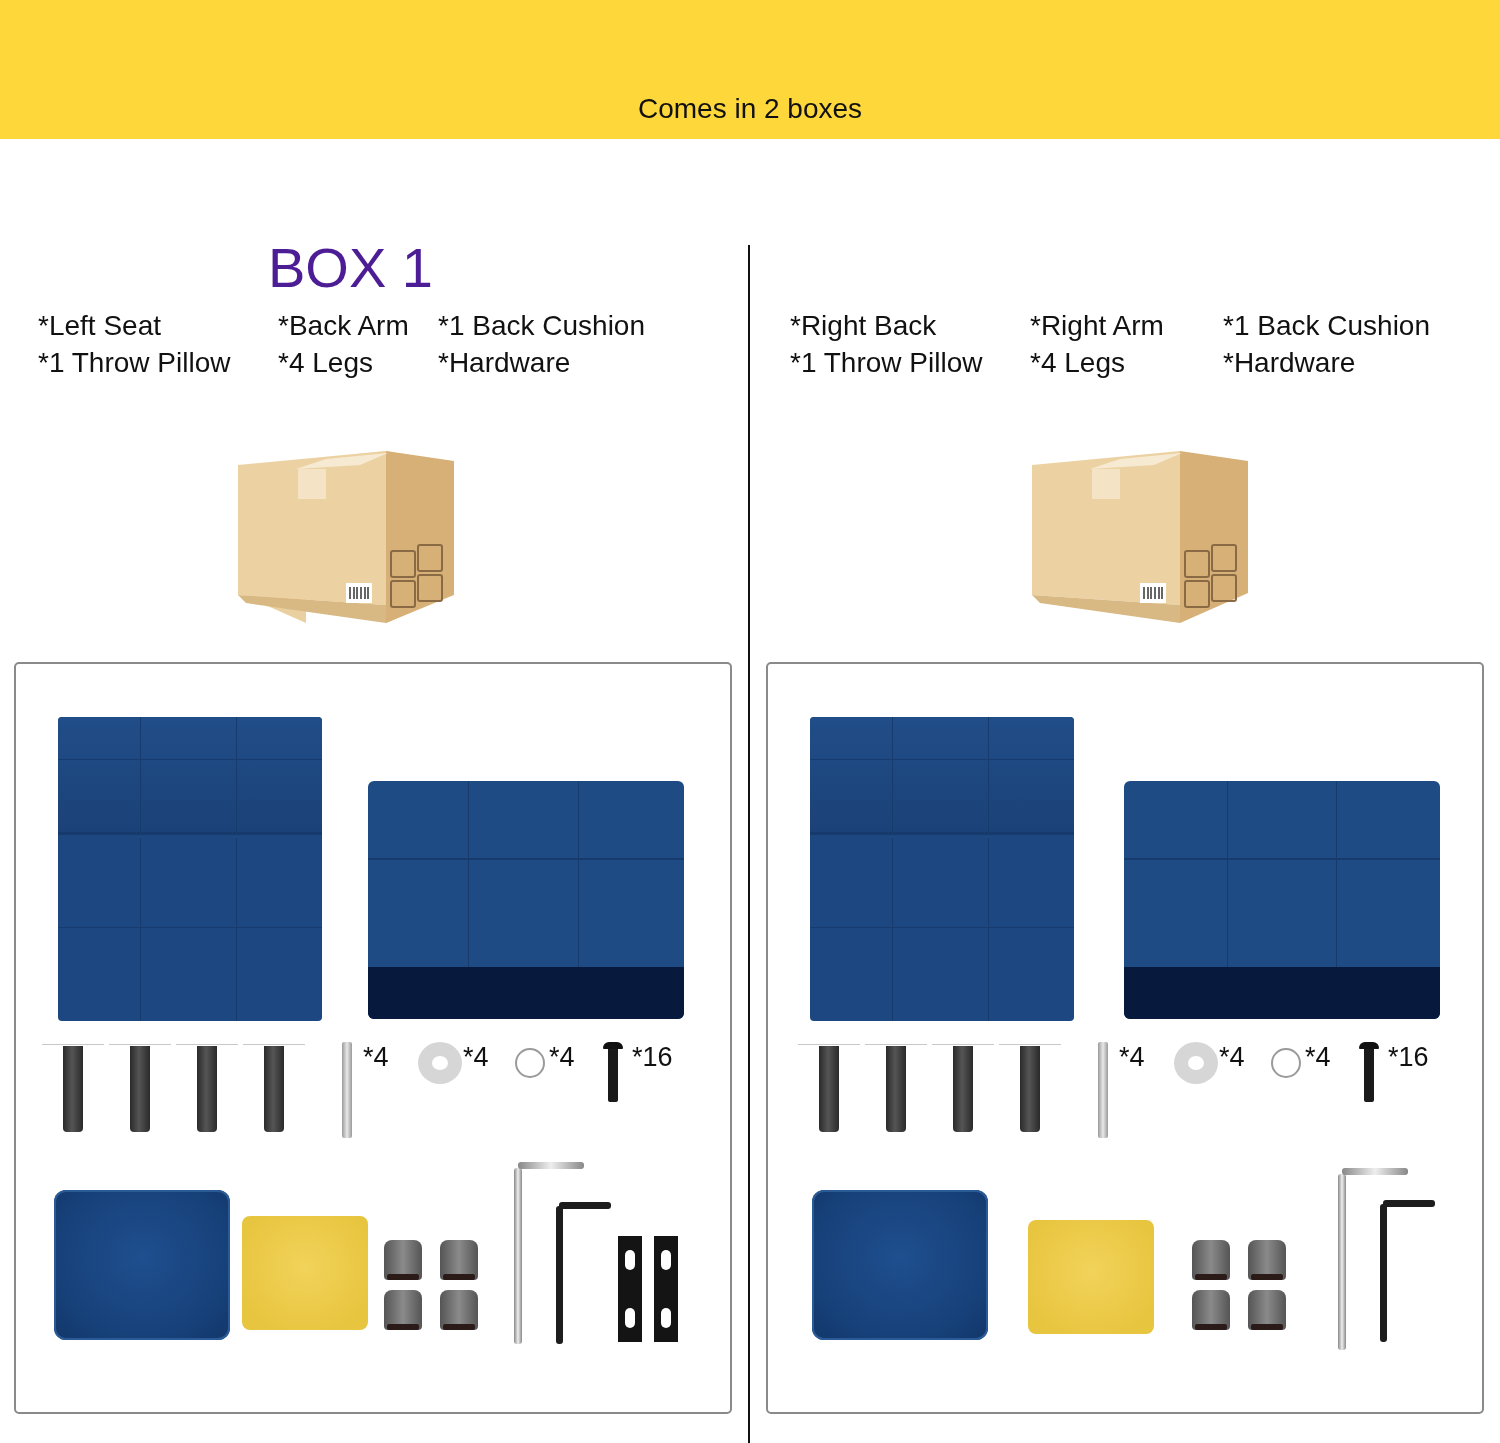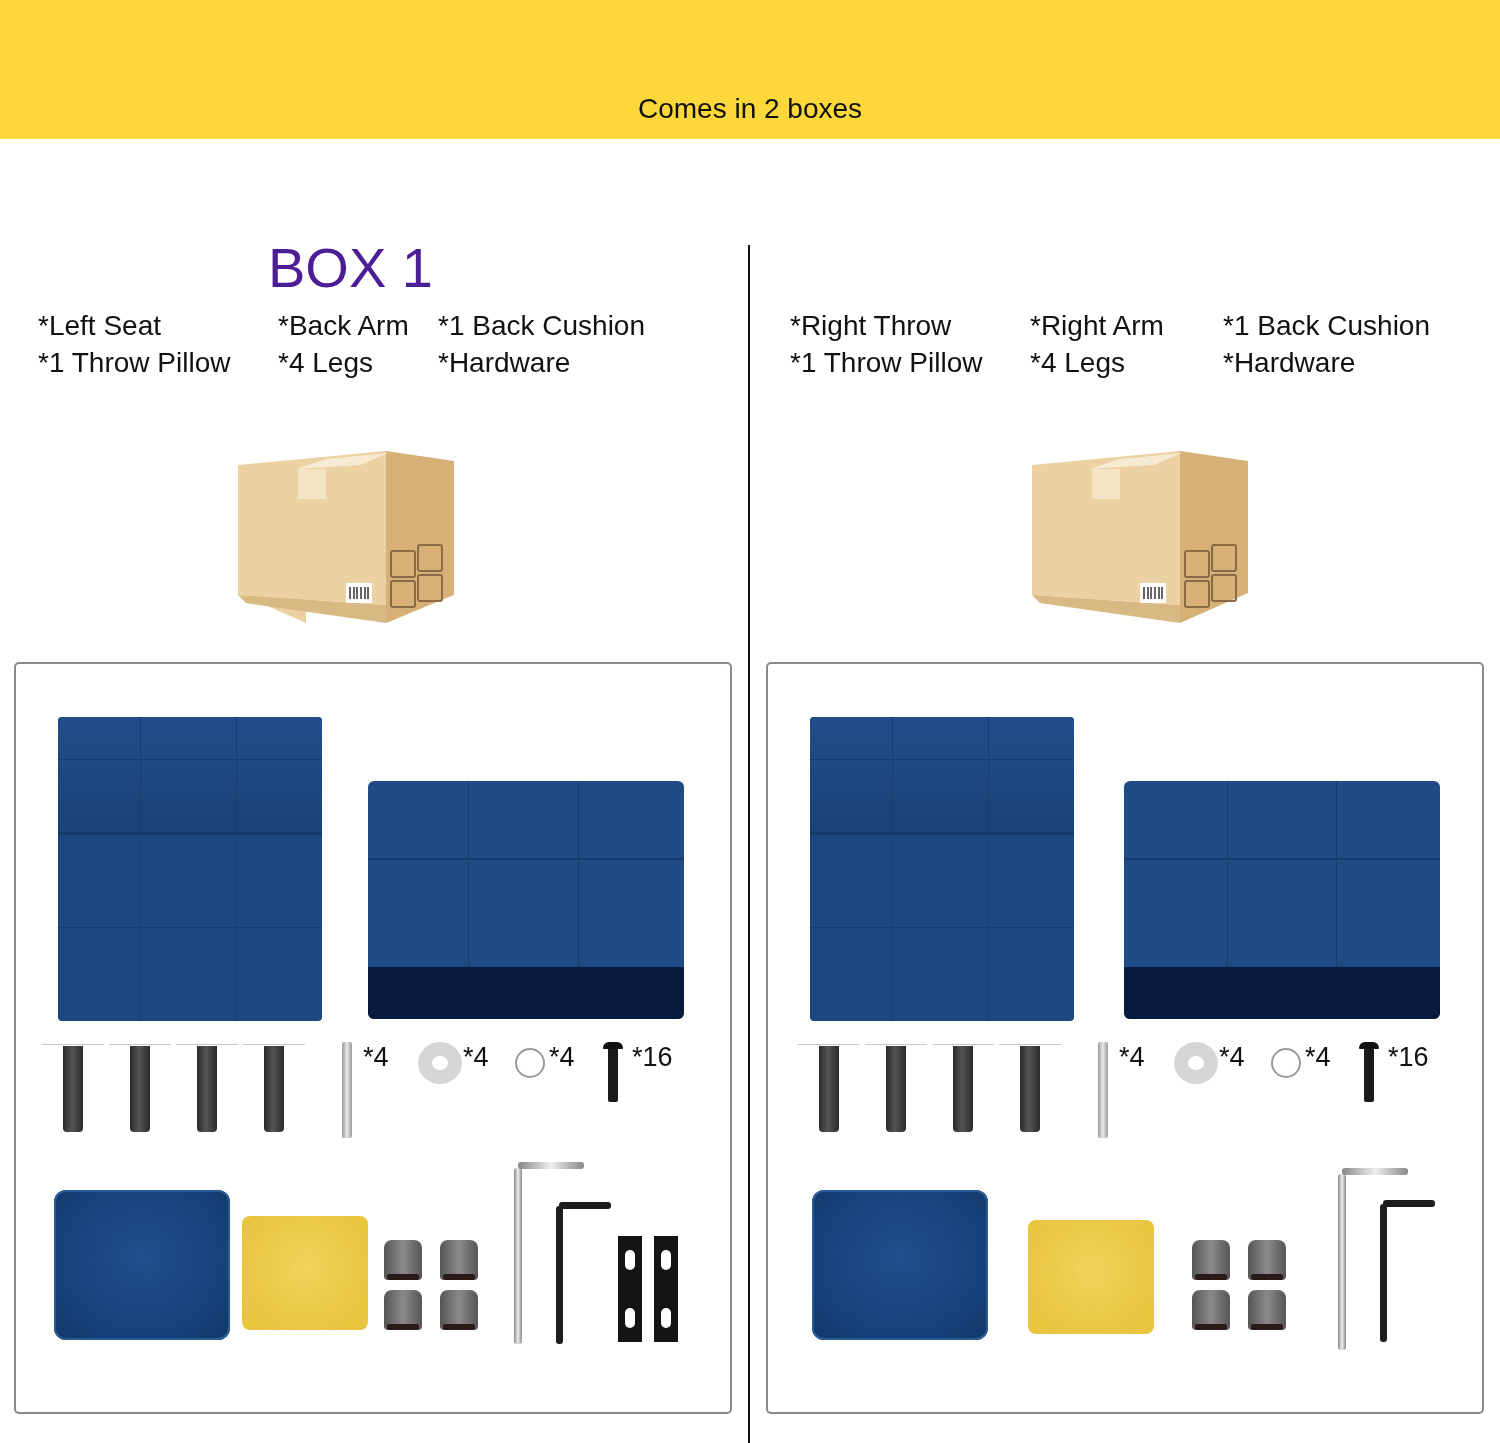--- a/index.html
+++ b/index.html
@@ -191,21 +191,21 @@
     </div>
     <div class="bracket" style="left:638px;top:572px">
       <div class="slot" style="top:14px"></div>
         <div class="slot" style="top:72px"></div>
     </div>
   </div>
 </section>
 
 <section class="col right">
   <div class="items">
-    <span class="item" style="left:0;top:0">*Right Throw</span>
+    <span class="item" style="left:0;top:0">*Right Back</span>
     <span class="item" style="left:240px;top:0">*Right Arm</span>
     <span class="item" style="left:433px;top:0">*1 Back Cushion</span>
     <span class="item" style="left:0;top:37px">*1 Throw Pillow</span>
     <span class="item" style="left:240px;top:37px">*4 Legs</span>
     <span class="item" style="left:433px;top:37px">*Hardware</span>
   </div>
 
   <svg class="carton" viewBox="0 0 220 180">
     <polygon points="2,20 150,6 150,160 2,150" fill="#ecd2a3"></polygon>
     <polygon points="150,6 218,16 218,148 150,178" fill="#d6b077"></polygon>

